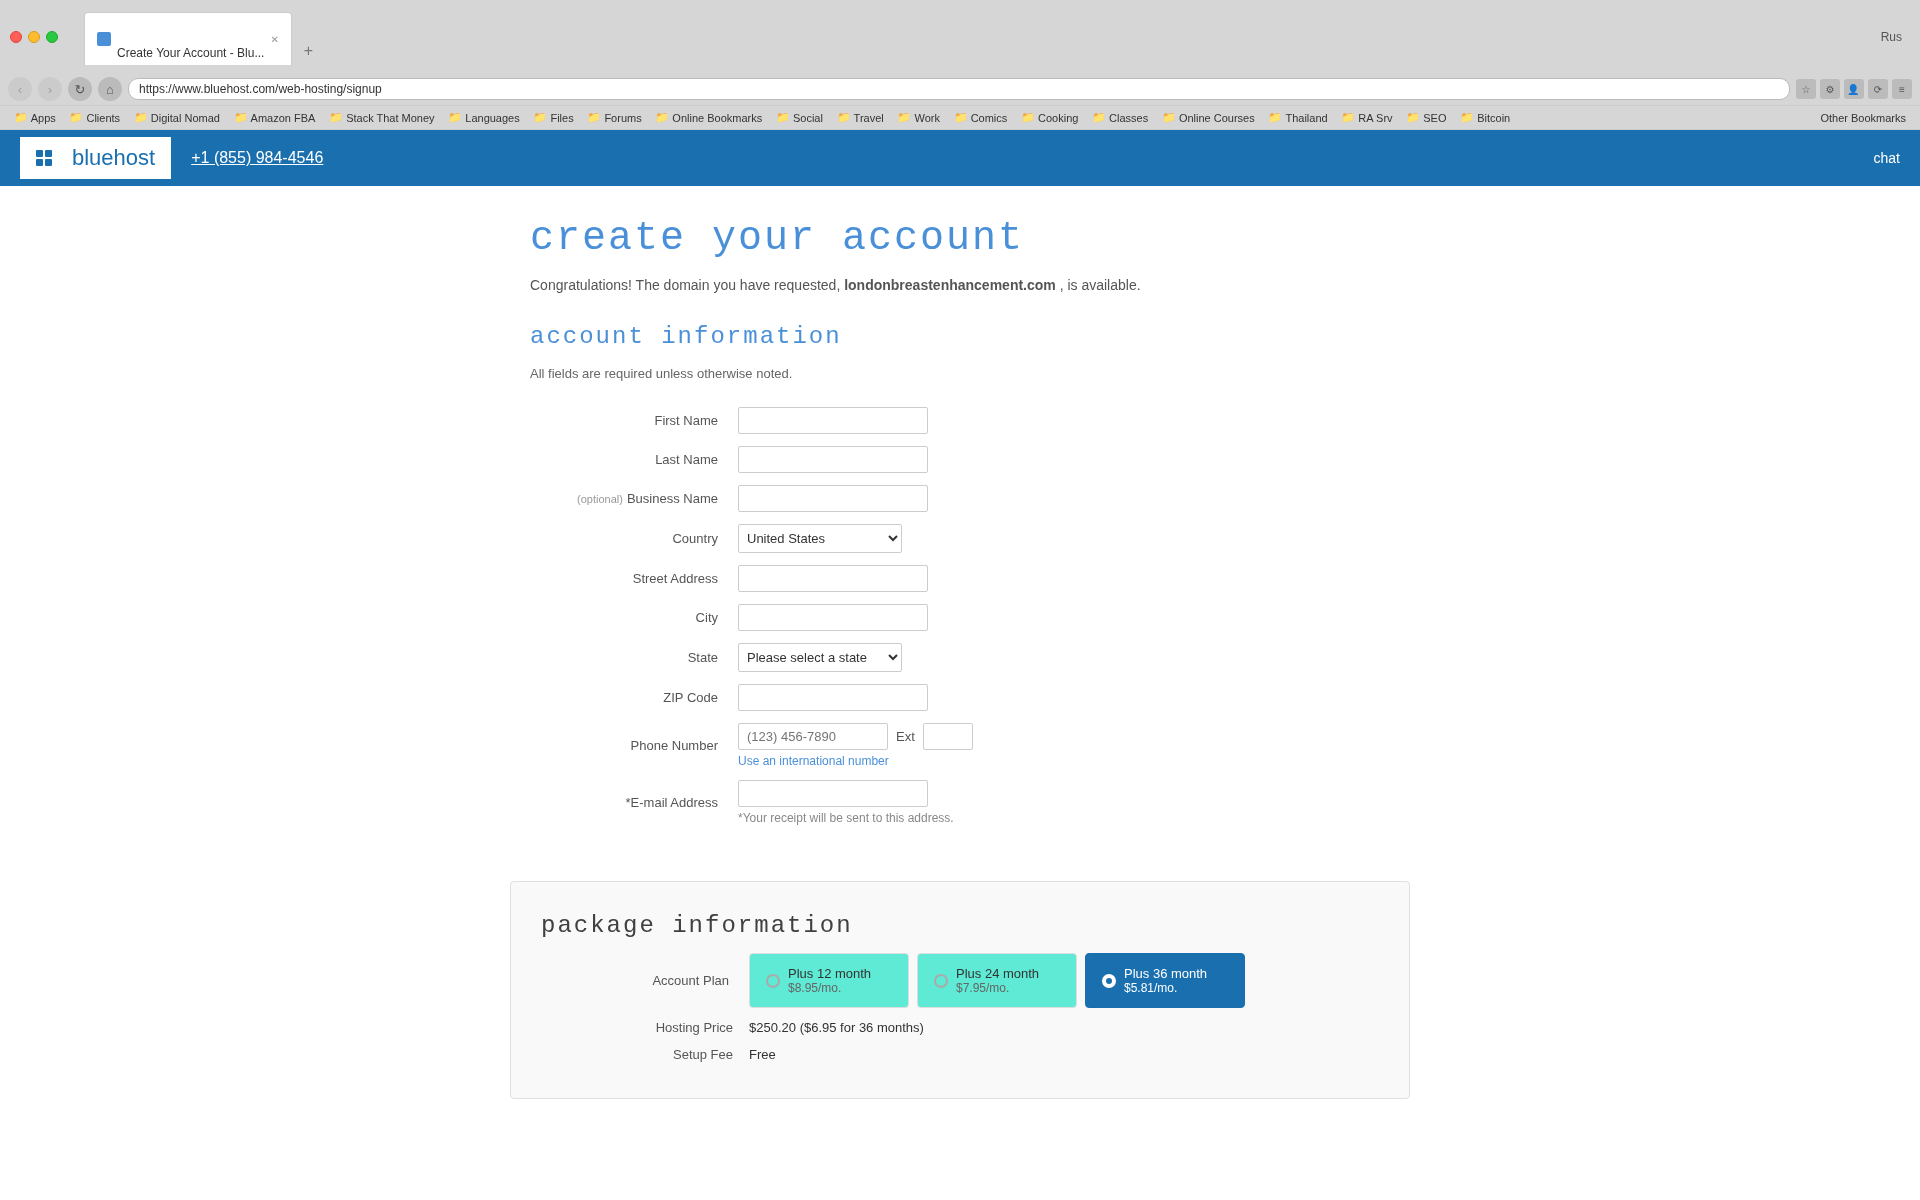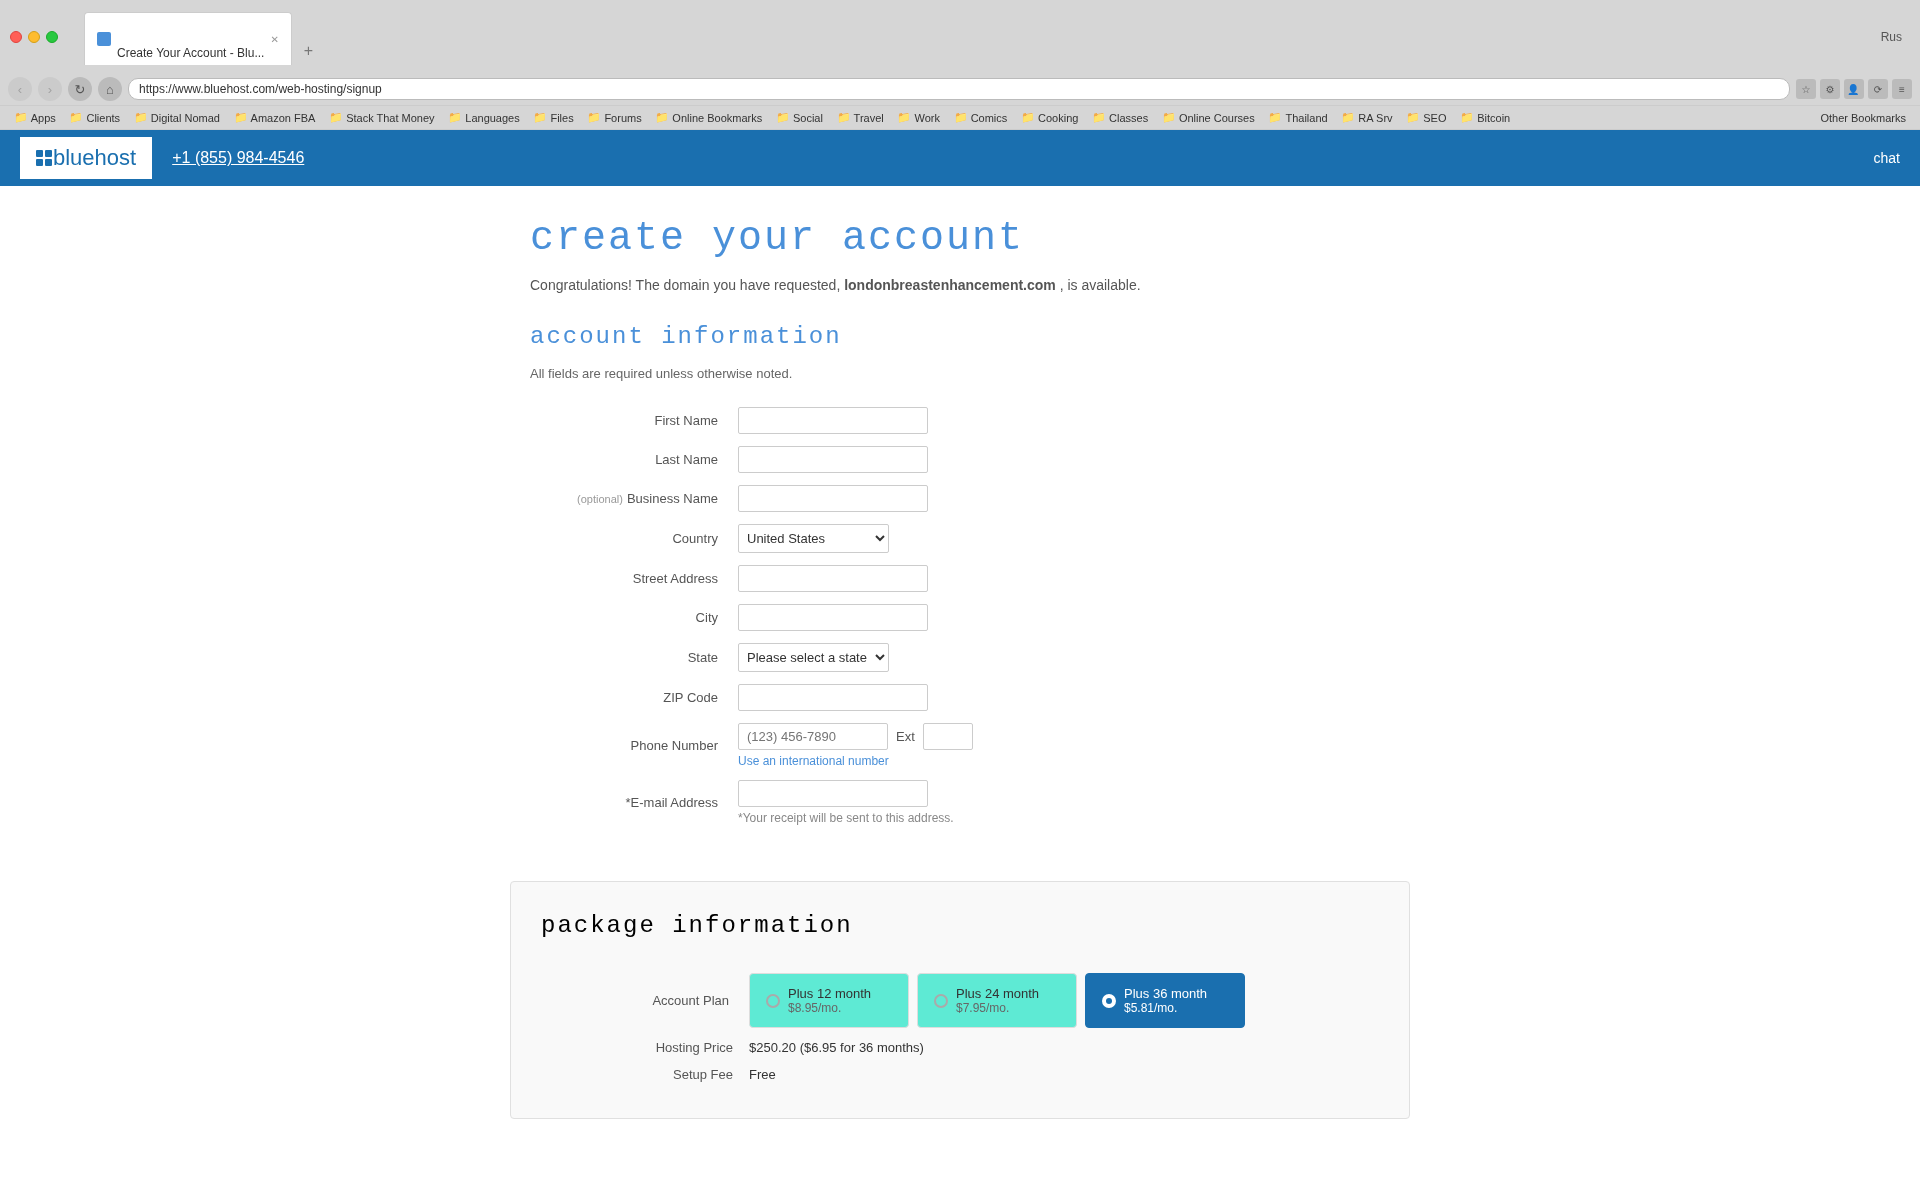--- a/index.html
+++ b/index.html
@@ -26,21 +26,21 @@
     .toolbar-icons { display: flex; gap: 4px; align-items: center; }
     .toolbar-icon { width: 20px; height: 20px; border-radius: 3px; background: #bbb; display: flex; align-items: center; justify-content: center; font-size: 10px; color: #555; }
 
     .bookmarks-bar { background: #d6d6d6; padding: 3px 8px; display: flex; align-items: center; gap: 2px; border-top: 1px solid #ccc; overflow: hidden; }
     .bookmark-item { padding: 2px 6px; font-size: 11px; color: #333; cursor: pointer; display: flex; align-items: center; gap: 3px; white-space: nowrap; border-radius: 3px; }
     .bookmark-folder-icon { font-size: 11px; }
     .other-bookmarks { margin-left: auto; }
 
     
     .site-header { background: #1a6faf; display: flex; align-items: center; padding: 0 20px; height: 56px; }
-    .logo-area { display: flex; align-items: center; gap: 1px; color: #fff; font-size: 20px; font-weight: bold; background: #fff; padding: 8px 16px; margin-right: 20px; }
+    .logo-area { display: flex; align-items: center; gap: 20px; color: #fff; font-size: 20px; font-weight: bold; background: #fff; padding: 8px 16px; margin-right: 20px; }
     .logo-grid { display: grid; grid-template-columns: 1fr 1fr; gap: 2px; width: 16px; height: 16px; }
     .logo-dot { background: #1a6faf; border-radius: 1px; }
     .logo-text { color: #1a6faf; font-size: 22px; font-weight: 300; }
     .phone-number { color: #fff; font-size: 16px; font-weight: 500; flex: 1; text-decoration: underline; }
     .chat-link { color: #fff; font-size: 14px; text-decoration: none; }
 
     
     .main-content { max-width: 900px; margin: 0 auto; padding: 30px 20px; }
 
     .page-title { font-size: 40px; font-weight: 300; color: #4a90d9; font-family: 'Courier New', Courier, monospace; letter-spacing: 2px; margin-bottom: 16px; }
@@ -48,31 +48,31 @@
     .domain-name { font-weight: bold; }
 
     .section-title { font-size: 24px; font-weight: 300; color: #4a90d9; font-family: 'Courier New', Courier, monospace; letter-spacing: 2px; margin-bottom: 16px; }
     .fields-note { font-size: 13px; color: #666; margin-bottom: 20px; }
 
     .form-table { width: 100%; border-collapse: collapse; }
     .form-table tr td { padding: 6px 8px; vertical-align: middle; }
     .form-table .label-cell { text-align: right; color: #555; font-size: 13px; width: 200px; padding-right: 12px; }
     .form-table .optional-tag { color: #999; font-size: 11px; margin-right: 4px; }
     .form-input { border: 1px solid #ccc; border-radius: 2px; padding: 5px 8px; font-size: 13px; color: #333; width: 190px; outline: none; }
-    .form-select { border: 1px solid #ccc; border-radius: 2px; padding: 5px 4px; font-size: 13px; color: #333; width: 151px; background: #fff; }
+    .form-select { border: 1px solid #ccc; border-radius: 2px; padding: 5px 4px; font-size: 13px; color: #333; width: 164px; background: #fff; }
     .phone-row { display: flex; align-items: center; gap: 8px; }
     .phone-input { width: 150px; color: #999; }
     .ext-label { color: #555; font-size: 13px; }
     .ext-input { width: 50px; }
     .intl-link { color: #4a90d9; font-size: 12px; text-decoration: none; display: block; margin-top: 4px; }
     .receipt-note { color: #888; font-size: 12px; display: block; margin-top: 4px; }
 
     
     .package-section { background: #f9f9f9; border: 1px solid #e0e0e0; border-radius: 4px; padding: 30px; margin-top: 20px; max-width: 900px; margin: 20px auto; }
-    .package-title { font-size: 24px; font-weight: 300; color: #000000; font-family: 'Courier New', Courier, monospace; letter-spacing: 2px; margin-bottom: 28px; }
+    .package-title { font-size: 24px; font-weight: 300; color: #404040; font-family: 'Courier New', Courier, monospace; letter-spacing: 2px; margin-bottom: 8px; }
     .plan-options { display: flex; gap: 8px; }
     .plan-option { border: 1px solid #ddd; border-radius: 4px; padding: 12px 16px; display: flex; align-items: center; gap: 8px; background: #5eead4; cursor: pointer; min-width: 160px; }
     .plan-option.selected { background: #1a6faf; border-color: #1a6faf; }
     .plan-option.selected .plan-name, .plan-option.selected .plan-price { color: #fff; }
     .plan-radio { width: 14px; height: 14px; border-radius: 50%; border: 2px solid #aaa; flex-shrink: 0; }
     .plan-option.selected .plan-radio { border-color: #fff; background: #fff; position: relative; }
     .plan-option.selected .plan-radio::after { content: ''; width: 6px; height: 6px; background: #1a6faf; border-radius: 50%; position: absolute; top: 50%; left: 50%; transform: translate(-50%, -50%); }
     .plan-name { font-size: 13px; color: #333; font-weight: 500; }
     .plan-price { font-size: 12px; color: #666; }
     .plan-details { display: flex; flex-direction: column; }

